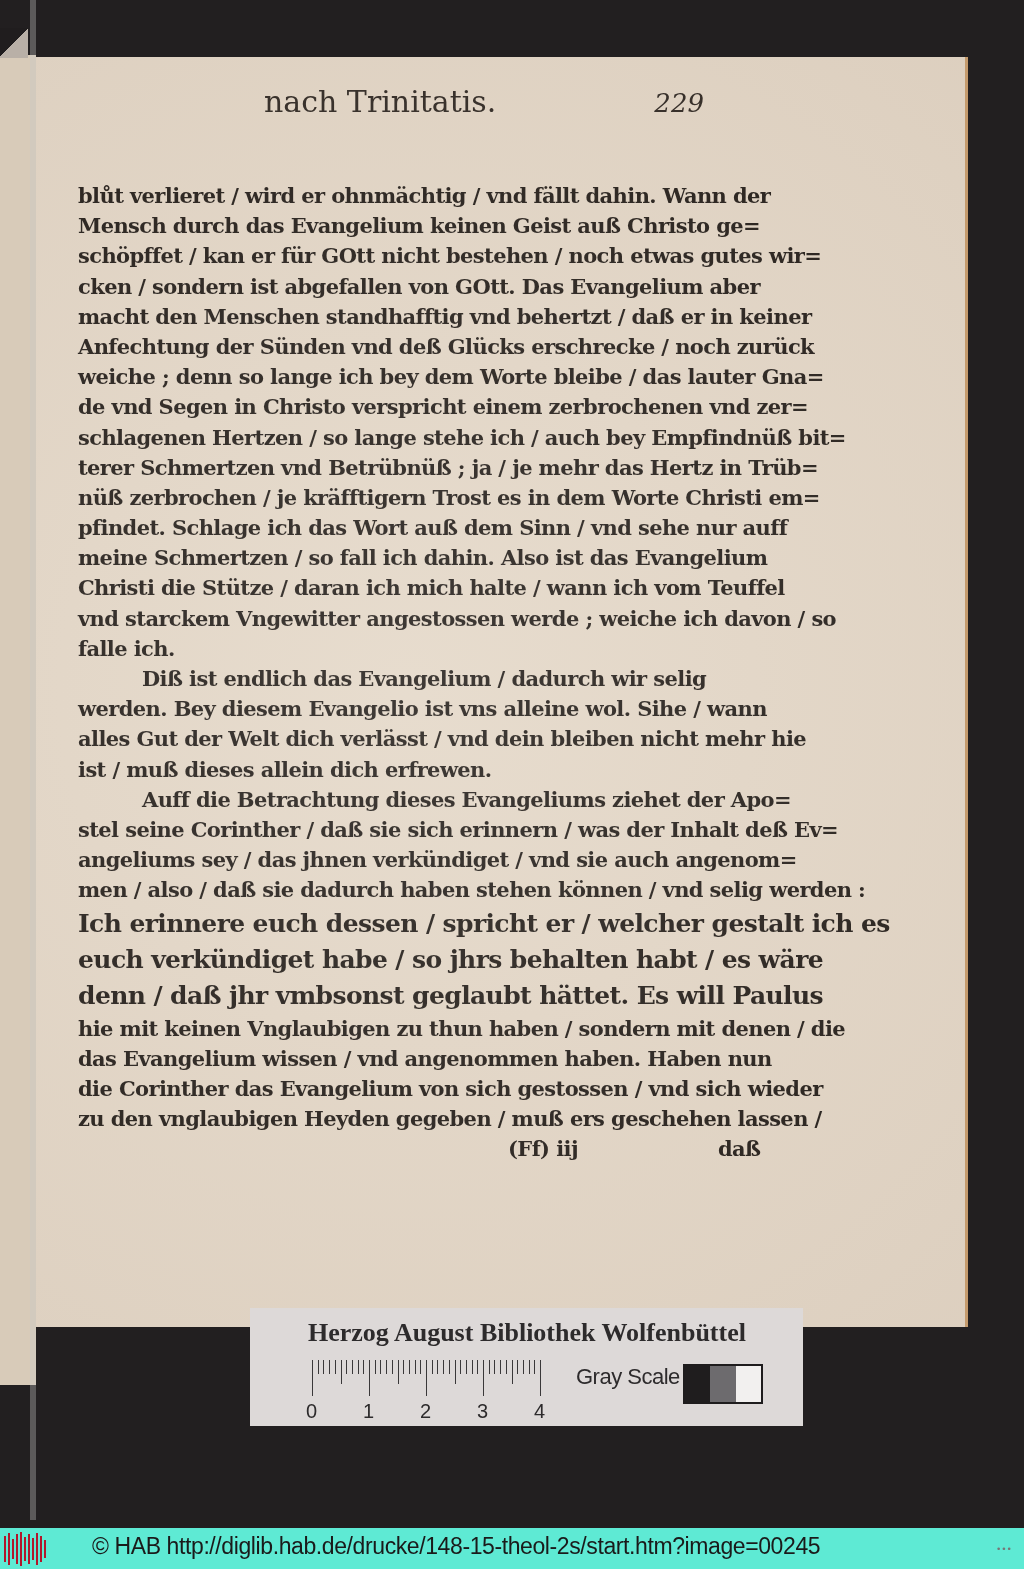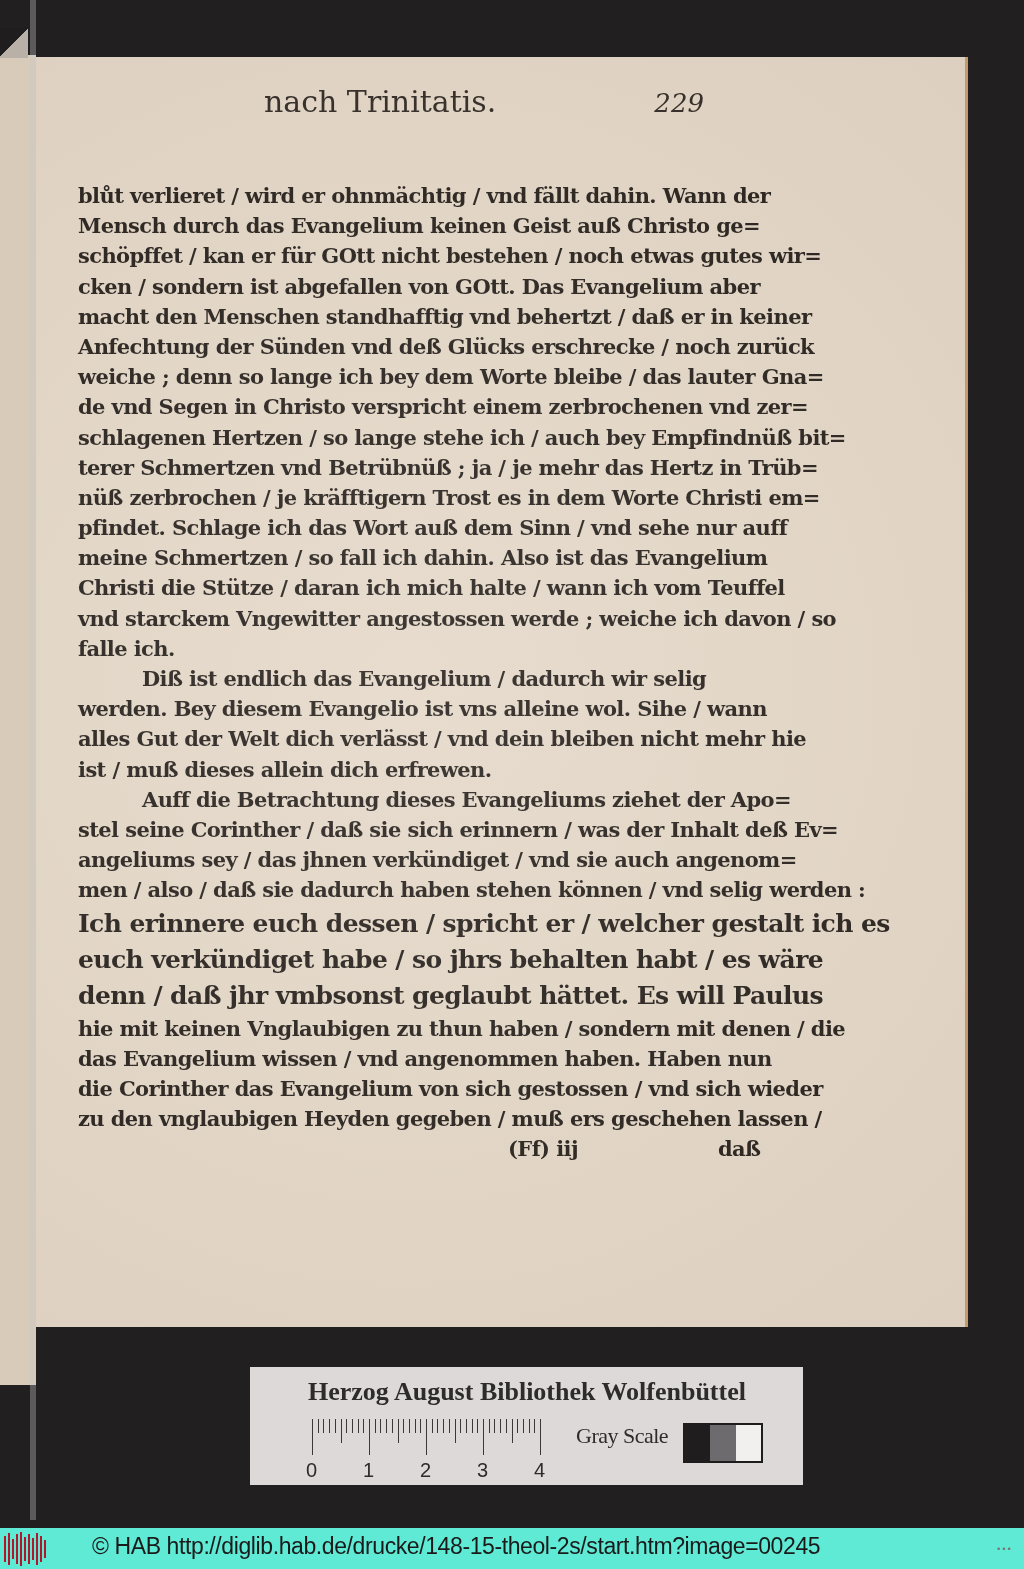--- a/index.html
+++ b/index.html
@@ -13,26 +13,26 @@
   .running-head { position:absolute; left:264px; top:84px; width:440px; height:40px; }
   .rh-title { position:absolute; left:0; top:0; font-size:30px; color:#2a2420; font-family:"DejaVu Serif", serif; }
   .rh-page { position:absolute; right:0; top:4px; font-size:26px; color:#2a2420; font-style:italic; font-family:"DejaVu Serif", serif; }
   .text-block { position:absolute; left:42px; top:125px; width:680px; }
   .line { height:30.2px; line-height:30.2px; font-size:21px; color:#1e1916; white-space:nowrap; font-family:"DejaVu Serif", serif; font-weight:bold; letter-spacing:-0.6px; overflow:visible; }
   .line.indent { padding-left:64px; }
   .line.large { font-size:25px; height:36px; line-height:36px; }
   .line.sig { position:relative; }
   .sig-mark { position:absolute; left:430px; }
   .catch { position:absolute; right:-40px; }
-  .colorcard { position:absolute; left:250px; top:1367px; width:553px; height:118px; background:#ddd9d8; }
+  .colorcard { position:absolute; left:250px; top:1308px; width:553px; height:118px; background:#ddd9d8; }
   .cc-title { position:absolute; left:58px; top:10px; font-family:"Liberation Serif", serif; font-weight:bold; font-size:26px; color:#2d2b2c; white-space:nowrap; }
   .ruler { position:absolute; left:62px; top:52px; width:228px; height:40px; }
   .tick { position:absolute; top:0; width:1px; background:#3a3839; }
   .ruler-label { position:absolute; top:92px; font-family:"Liberation Sans", sans-serif; font-size:20px; color:#2d2b2c; }
-  .gs-label { position:absolute; left:326px; top:56px; font-family:Liberation Serif, serif; font-size:22px; color:#2d2b2c; letter-spacing:-0.5px; }
+  .gs-label { position:absolute; left:326px; top:56px; font-family:Liberation Sans, sans-serif; font-size:22px; color:#2d2b2c; letter-spacing:-0.5px; }
   .gs-swatches { position:absolute; left:433px; top:56px; width:76px; height:36px; border:2px solid #1e1c1d; display:flex; }
   .gs-swatches div { flex:1; }
   .footer { position:absolute; left:0; top:1528px; width:1024px; height:41px; background:#5eead4; }
   .footer-logo { position:absolute; left:4px; top:4px; width:42px; height:34px; display:flex; gap:2px; align-items:center; }
   .footer-logo span { display:block; width:2px; background:#b2162b; }
   .footer-text { position:absolute; left:92px; top:5px; font-family:"Liberation Sans", sans-serif; font-size:23px; color:#1a1a1a; letter-spacing:-0.4px; white-space:nowrap; }
   .footer-dots { position:absolute; left:996px; top:16px; font-size:9px; color:#777; font-family:"DejaVu Sans", sans-serif; }
 </style>
 </head>
 <body>

